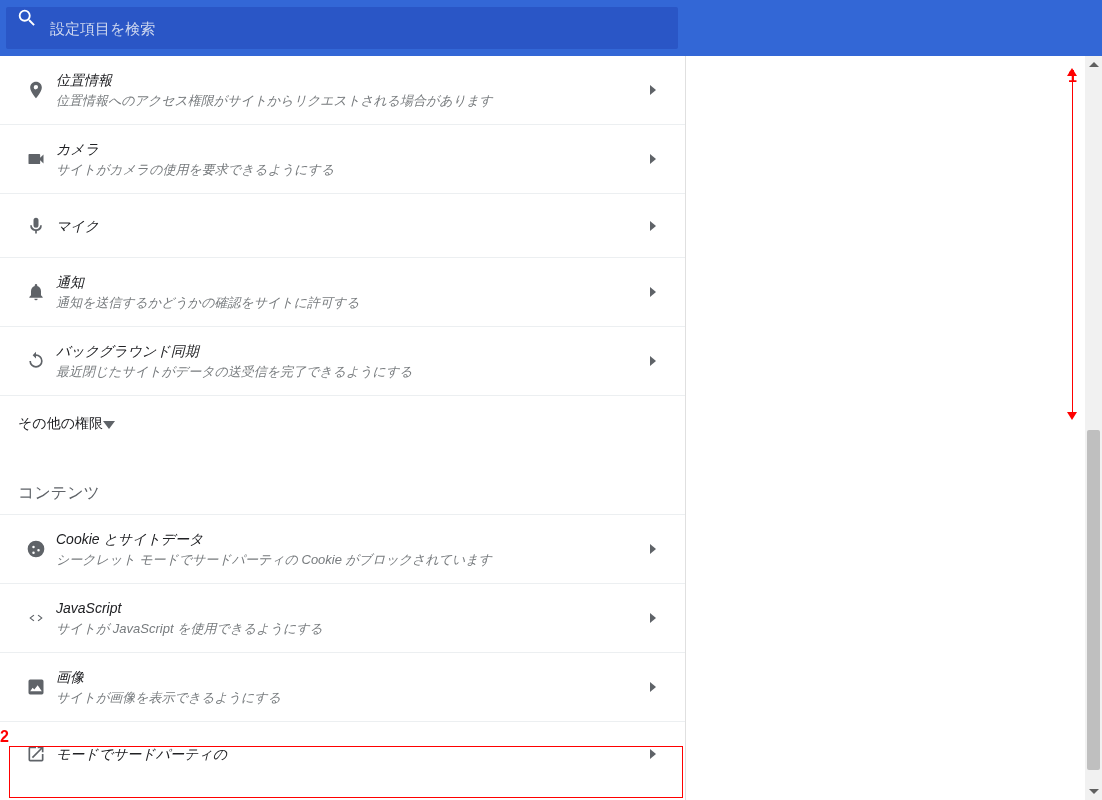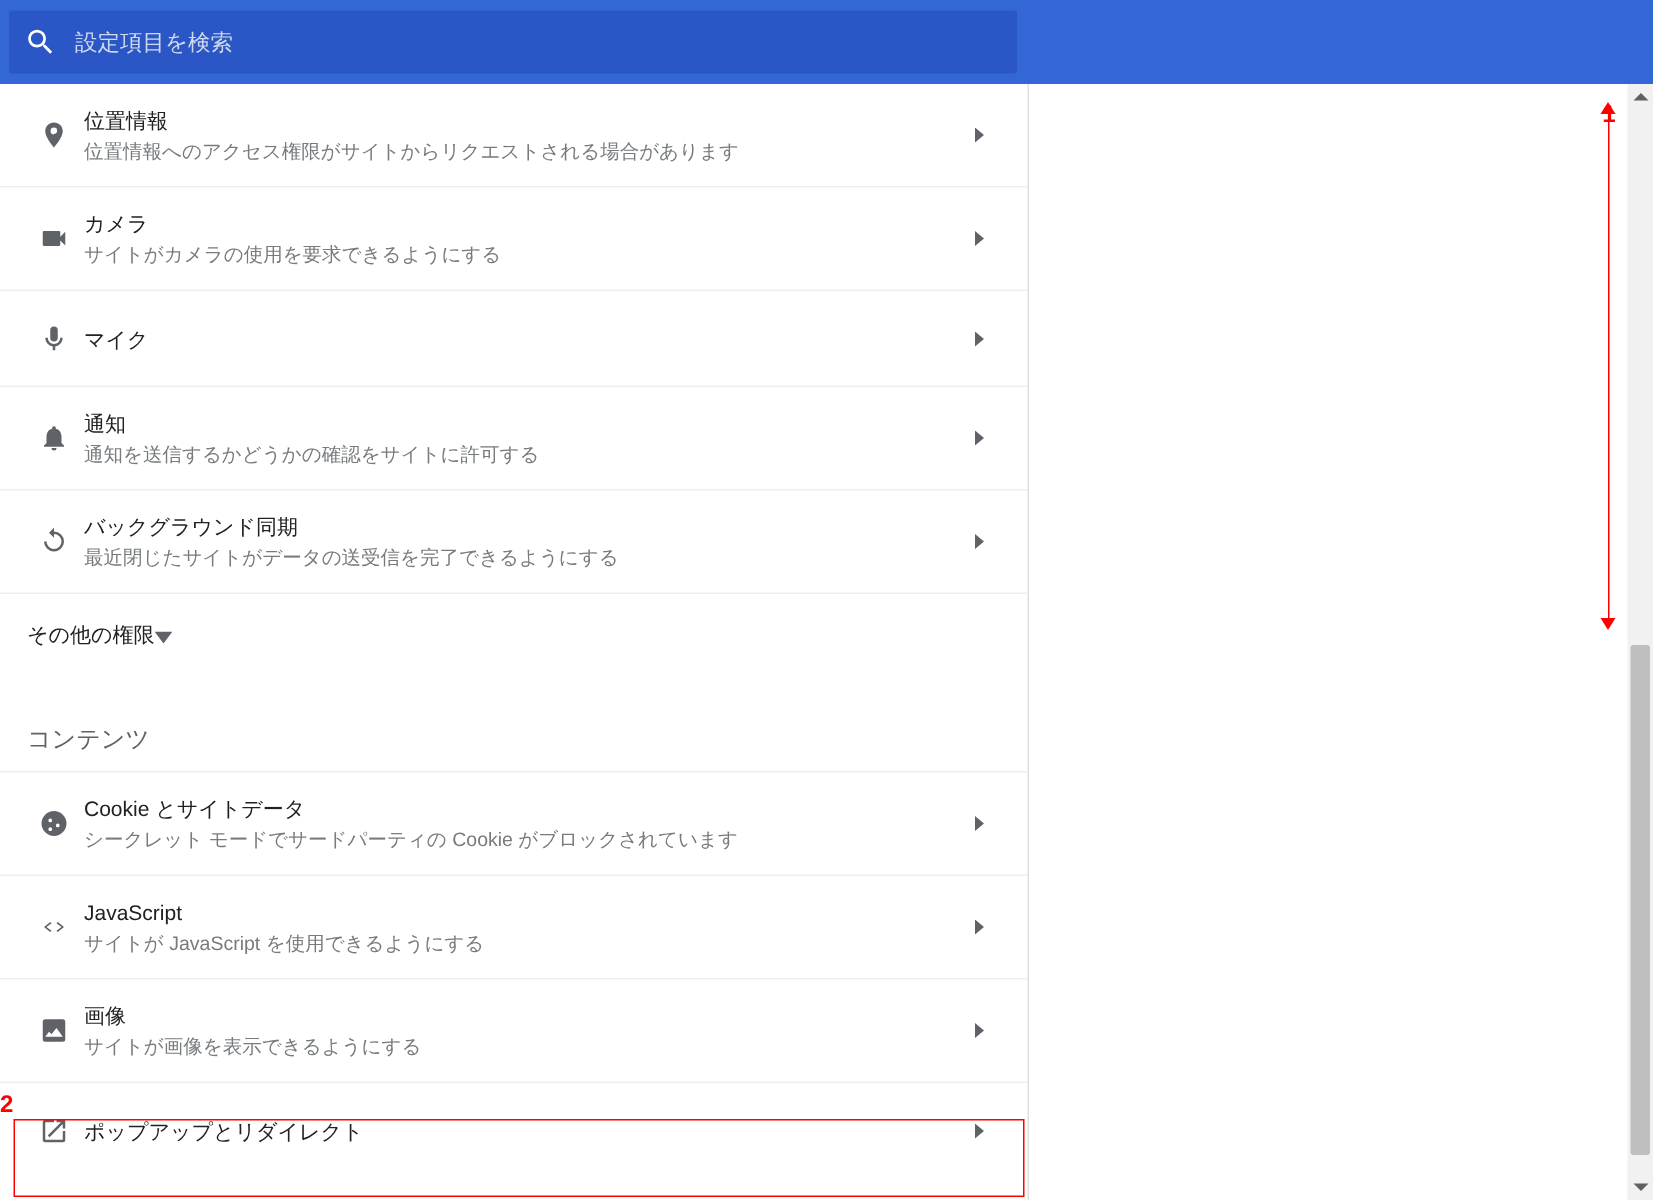--- a/index.html
+++ b/index.html
@@ -1,23 +1,23 @@
 <!DOCTYPE html>
 <html><head>
   <meta charset="utf-8">
   <style>
     * { margin:0; padding:0; box-sizing:border-box; font-family:"Meiryo","Hiragino Kaku Gothic ProN",Arial,sans-serif; }
     html,body { width:1102px; height:800px; overflow:hidden; position:relative; background:#fff; }
     .header-bar { height:56px; background:#3367d6; display:flex; align-items:center; }
-    .search-wrap { margin-left:6px; width:672px; height:42px; background:#2a56c6; border-radius:2px; display:flex; align-items:center; padding:0 10px; }
+    .search-wrap { margin-left:6px; width:672px; height:42px; background:#2a56c6; border-radius:2px; display:flex; padding:0 10px; }
     .search-wrap svg { fill:#fff; width:22px; height:22px; flex:0 0 22px; }
     .search-input { flex:1; background:transparent; border:none; outline:none; color:#fff; font-size:15px; padding-left:12px; }
     .search-input::placeholder { color:#cfd8ef; }
     .content-area { width:686px; background:#fff; border-right:1px solid #e0e0e0; overflow:hidden; }
-    .setting-row { display:flex; align-items:center; padding:14px 22px 14px 16px; border-top:1px solid #eceff1; cursor:pointer; min-height:64px; }
+    .setting-row { display:flex; align-items:center; padding:14px 22px 14px 16px; border-top:1px solid #eceff1; cursor:pointer; min-height:64px;font-style:italic; }
     .setting-row:first-of-type { border-top:none; }
     .setting-icon { width:40px; display:flex; justify-content:center; align-items:center; color:#5f6368; }
     .setting-icon svg { width:20px; height:20px; fill:#5f6368; }
     .setting-text { flex:1; padding-left:0; }
     .setting-title { font-size:14px; color:#202124; line-height:20px; }
     .setting-desc { font-size:13px; color:#777b7e; line-height:18px; margin-top:2px; }
     .arrow { width:20px; display:flex; justify-content:center; }
     .arrow svg { width:8px; height:10px; fill:#5f6368; }
     .chevron svg { width:12px; height:8px; fill:#5f6368; }
     .simple-row { display:flex; align-items:center; justify-content:flex-start; padding:18px 22px 18px 18px; border-top:1px solid #eceff1; font-size:14px; color:#202124; cursor:pointer; min-height:56px; }
@@ -196,21 +196,21 @@
       </div>
   </div>
 
   <div class="setting-row">
     <div class="setting-icon">
         <svg viewBox="0 0 24 24">
           <path d="M19 19H5V5h7V3H5a2 2 0 00-2 2v14a2 2 0 002 2h14a2 2 0 002-2v-7h-2v7zM14 3v2h3.59L7 15.59 8.41 17 19 6.41V10h2V3h-7z"></path>
         </svg>
       </div>
     <div class="setting-text">
-        <div class="setting-title">ポップアップとリダイレクト</div>
+        <div class="setting-title">モードでサードパーティの</div>
       </div>
     <div class="arrow">
         <svg viewBox="0 0 6 10">
           <path d="M0 0l6 5-6 5z"></path>
         </svg>
       </div>
   </div>
 
   <div class="simple-row last-row">
     

